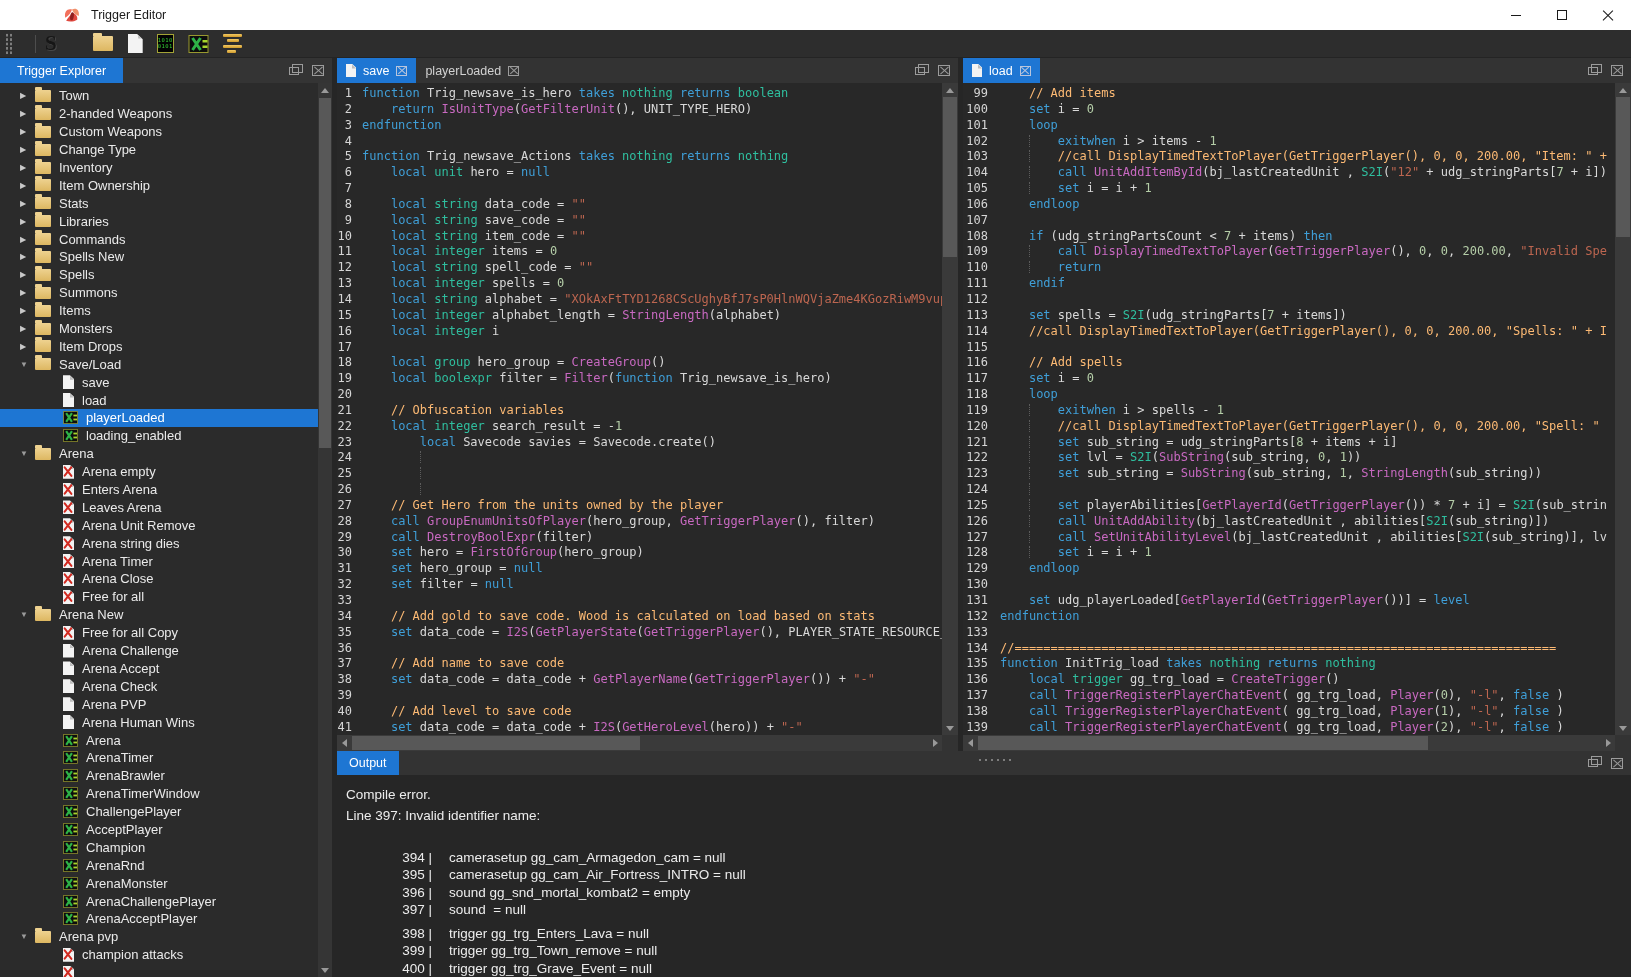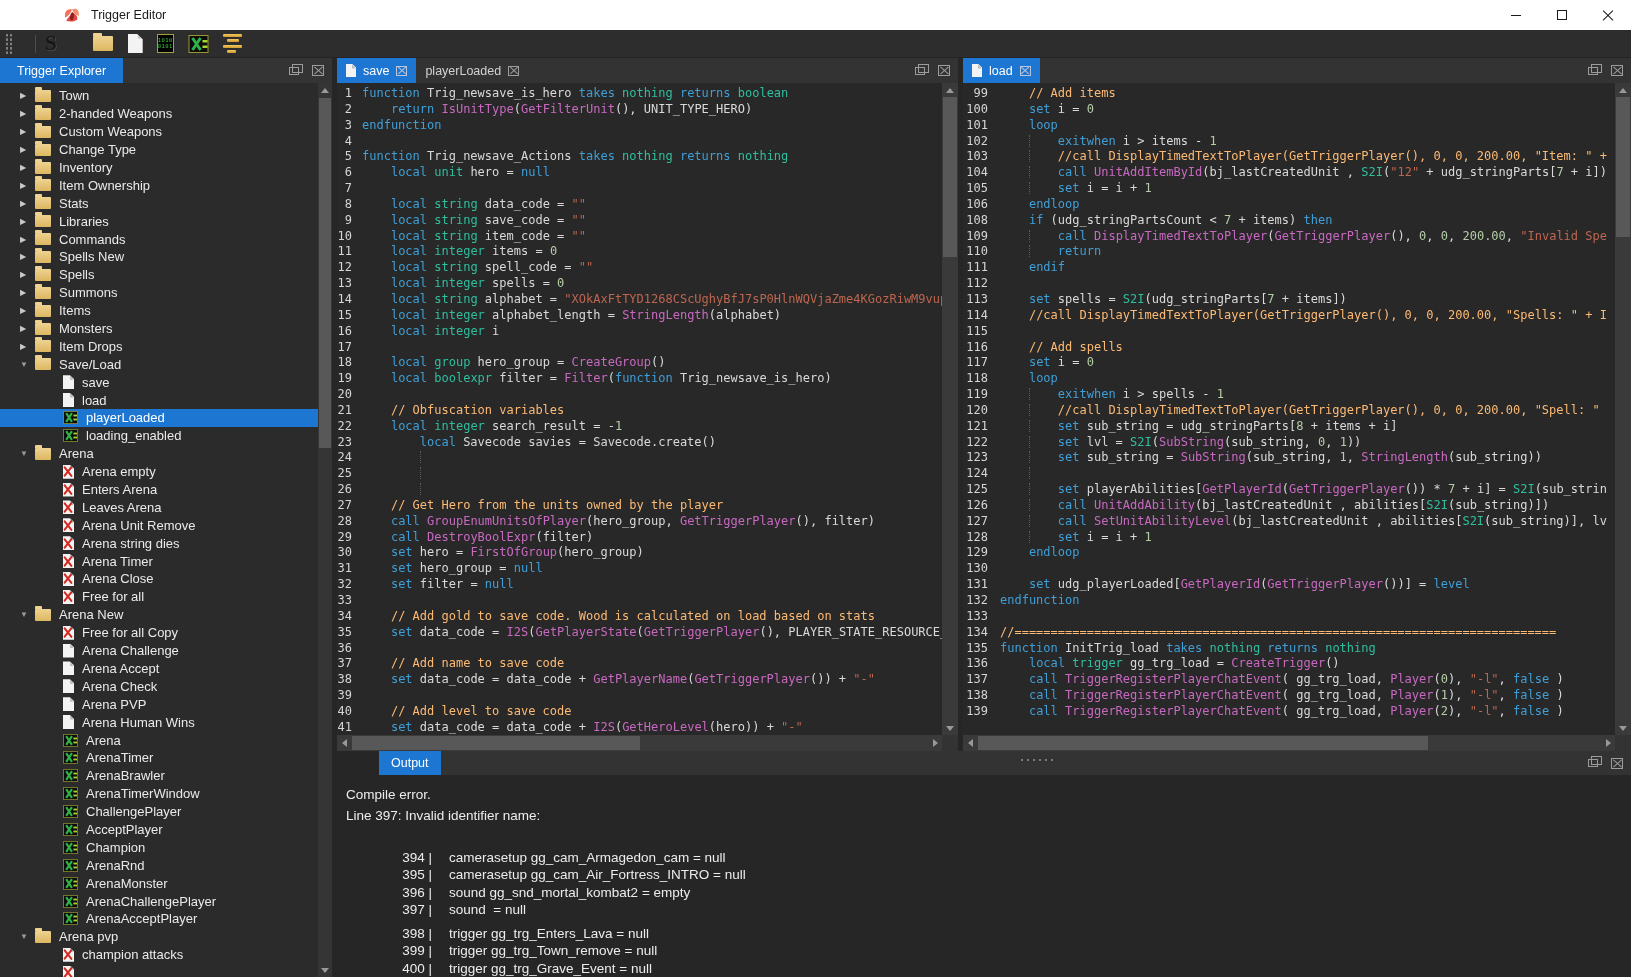--- a/index.html
+++ b/index.html
@@ -104,21 +104,21 @@
   .ed-center .vthumb { top:14px; height:160px; }
   .ed-right .vthumb { top:14px; height:140px; }
   .ed-center .hthumb { left:15px; width:288px; }
   .ed-right .hthumb { left:15px; width:450px; }
   .tree-vs { position:absolute; right:0; top:25px; bottom:0; width:14px; background:#353535; }
   .tree-vs .sarr { width:14px; height:14px; }
   .tree-vs .vthumb { top:15px; height:350px; }
 
   
   .output { position:absolute; left:337px; top:751px; width:1294px; bottom:0; background:#262626; }
-  .ohead { height:24px; background:#333333; position:relative; display:flex;margin-left:42px; }
+  .ohead { height:24px; background:#333333; position:relative; display:flex; }
   .otab { background:#1e76d3; color:#fff; display:flex; align-items:center; padding:0 12px; font-size:12.5px; }
   .ogrip { position:absolute; left:640px; top:7px; width:34px; height:4px; background-image:radial-gradient(circle,#7d7d7d 1.2px,transparent 1.4px); background-size:6px 4px; }
   .obody { padding:10px 0 0 9px; color:#ececec; font-size:13.5px; }
   .omsg div { line-height:20.5px; }
   .olist { margin-top:23px; }
   .orow { line-height:17.3px; display:flex; }
   .orow.gapped { margin-top:7px; }
   .onum { flex:none; width:86px; text-align:right; white-space:pre; }
   .otext { padding-left:17px; white-space:pre; }
 </style>
@@ -707,20 +707,21 @@
     <div class="ebody">
         <div class="code">
           <div class="cline"><span class="lnum">99</span><span class="ltext"><span class="tok-p">    </span><span class="tok-c">// Add items</span></span></div>
           <div class="cline"><span class="lnum">100</span><span class="ltext"><span class="tok-p">    </span><span class="tok-k">set</span><span class="tok-p"> i = </span><span class="tok-n">0</span></span></div>
           <div class="cline"><span class="lnum">101</span><span class="ltext"><span class="tok-p">    </span><span class="tok-k">loop</span></span></div>
           <div class="cline"><span class="lnum">102</span><span class="ltext"><span class="tok-p">    </span><span class="tok-g"></span><span class="tok-p">    </span><span class="tok-k">exitwhen</span><span class="tok-p"> i &gt; items - </span><span class="tok-n">1</span></span></div>
           <div class="cline"><span class="lnum">103</span><span class="ltext"><span class="tok-p">    </span><span class="tok-g"></span><span class="tok-p">    </span><span class="tok-c">//call DisplayTimedTextToPlayer(GetTriggerPlayer(), 0, 0, 200.00, "Item: " +</span></span></div>
           <div class="cline"><span class="lnum">104</span><span class="ltext"><span class="tok-p">    </span><span class="tok-g"></span><span class="tok-p">    </span><span class="tok-k">call</span><span class="tok-p"> </span><span class="tok-f">UnitAddItemById</span><span class="tok-p">(bj_lastCreatedUnit , </span><span class="tok-t">S2I</span><span class="tok-p">(</span><span class="tok-s">"12"</span><span class="tok-p"> + udg_stringParts[</span><span class="tok-n">7</span><span class="tok-p"> + i])</span></span></div>
           <div class="cline"><span class="lnum">105</span><span class="ltext"><span class="tok-p">    </span><span class="tok-g"></span><span class="tok-p">    </span><span class="tok-k">set</span><span class="tok-p"> i = i + </span><span class="tok-n">1</span></span></div>
           <div class="cline"><span class="lnum">106</span><span class="ltext"><span class="tok-p">    </span><span class="tok-k">endloop</span></span></div>
+          <div class="cline"><span class="lnum">107</span><span class="ltext"></span></div>
           <div class="cline"><span class="lnum">108</span><span class="ltext"><span class="tok-p">    </span><span class="tok-k">if</span><span class="tok-p"> (udg_stringPartsCount &lt; </span><span class="tok-n">7</span><span class="tok-p"> + items) </span><span class="tok-k">then</span></span></div>
           <div class="cline"><span class="lnum">109</span><span class="ltext"><span class="tok-p">    </span><span class="tok-g"></span><span class="tok-p">    </span><span class="tok-k">call</span><span class="tok-p"> </span><span class="tok-f">DisplayTimedTextToPlayer</span><span class="tok-p">(</span><span class="tok-f">GetTriggerPlayer</span><span class="tok-p">(), </span><span class="tok-n">0</span><span class="tok-p">, </span><span class="tok-n">0</span><span class="tok-p">, </span><span class="tok-n">200.00</span><span class="tok-p">, </span><span class="tok-s">"Invalid Spe</span></span></div>
           <div class="cline"><span class="lnum">110</span><span class="ltext"><span class="tok-p">    </span><span class="tok-g"></span><span class="tok-p">    </span><span class="tok-k">return</span></span></div>
           <div class="cline"><span class="lnum">111</span><span class="ltext"><span class="tok-p">    </span><span class="tok-k">endif</span></span></div>
           <div class="cline"><span class="lnum">112</span><span class="ltext"></span></div>
           <div class="cline"><span class="lnum">113</span><span class="ltext"><span class="tok-p">    </span><span class="tok-k">set</span><span class="tok-p"> spells = </span><span class="tok-t">S2I</span><span class="tok-p">(udg_stringParts[</span><span class="tok-n">7</span><span class="tok-p"> + items])</span></span></div>
           <div class="cline"><span class="lnum">114</span><span class="ltext"><span class="tok-p">    </span><span class="tok-c">//call DisplayTimedTextToPlayer(GetTriggerPlayer(), 0, 0, 200.00, "Spells: " + I</span></span></div>
           <div class="cline"><span class="lnum">115</span><span class="ltext"></span></div>
           <div class="cline"><span class="lnum">116</span><span class="ltext"><span class="tok-p">    </span><span class="tok-c">// Add spells</span></span></div>
           <div class="cline"><span class="lnum">117</span><span class="ltext"><span class="tok-p">    </span><span class="tok-k">set</span><span class="tok-p"> i = </span><span class="tok-n">0</span></span></div>

